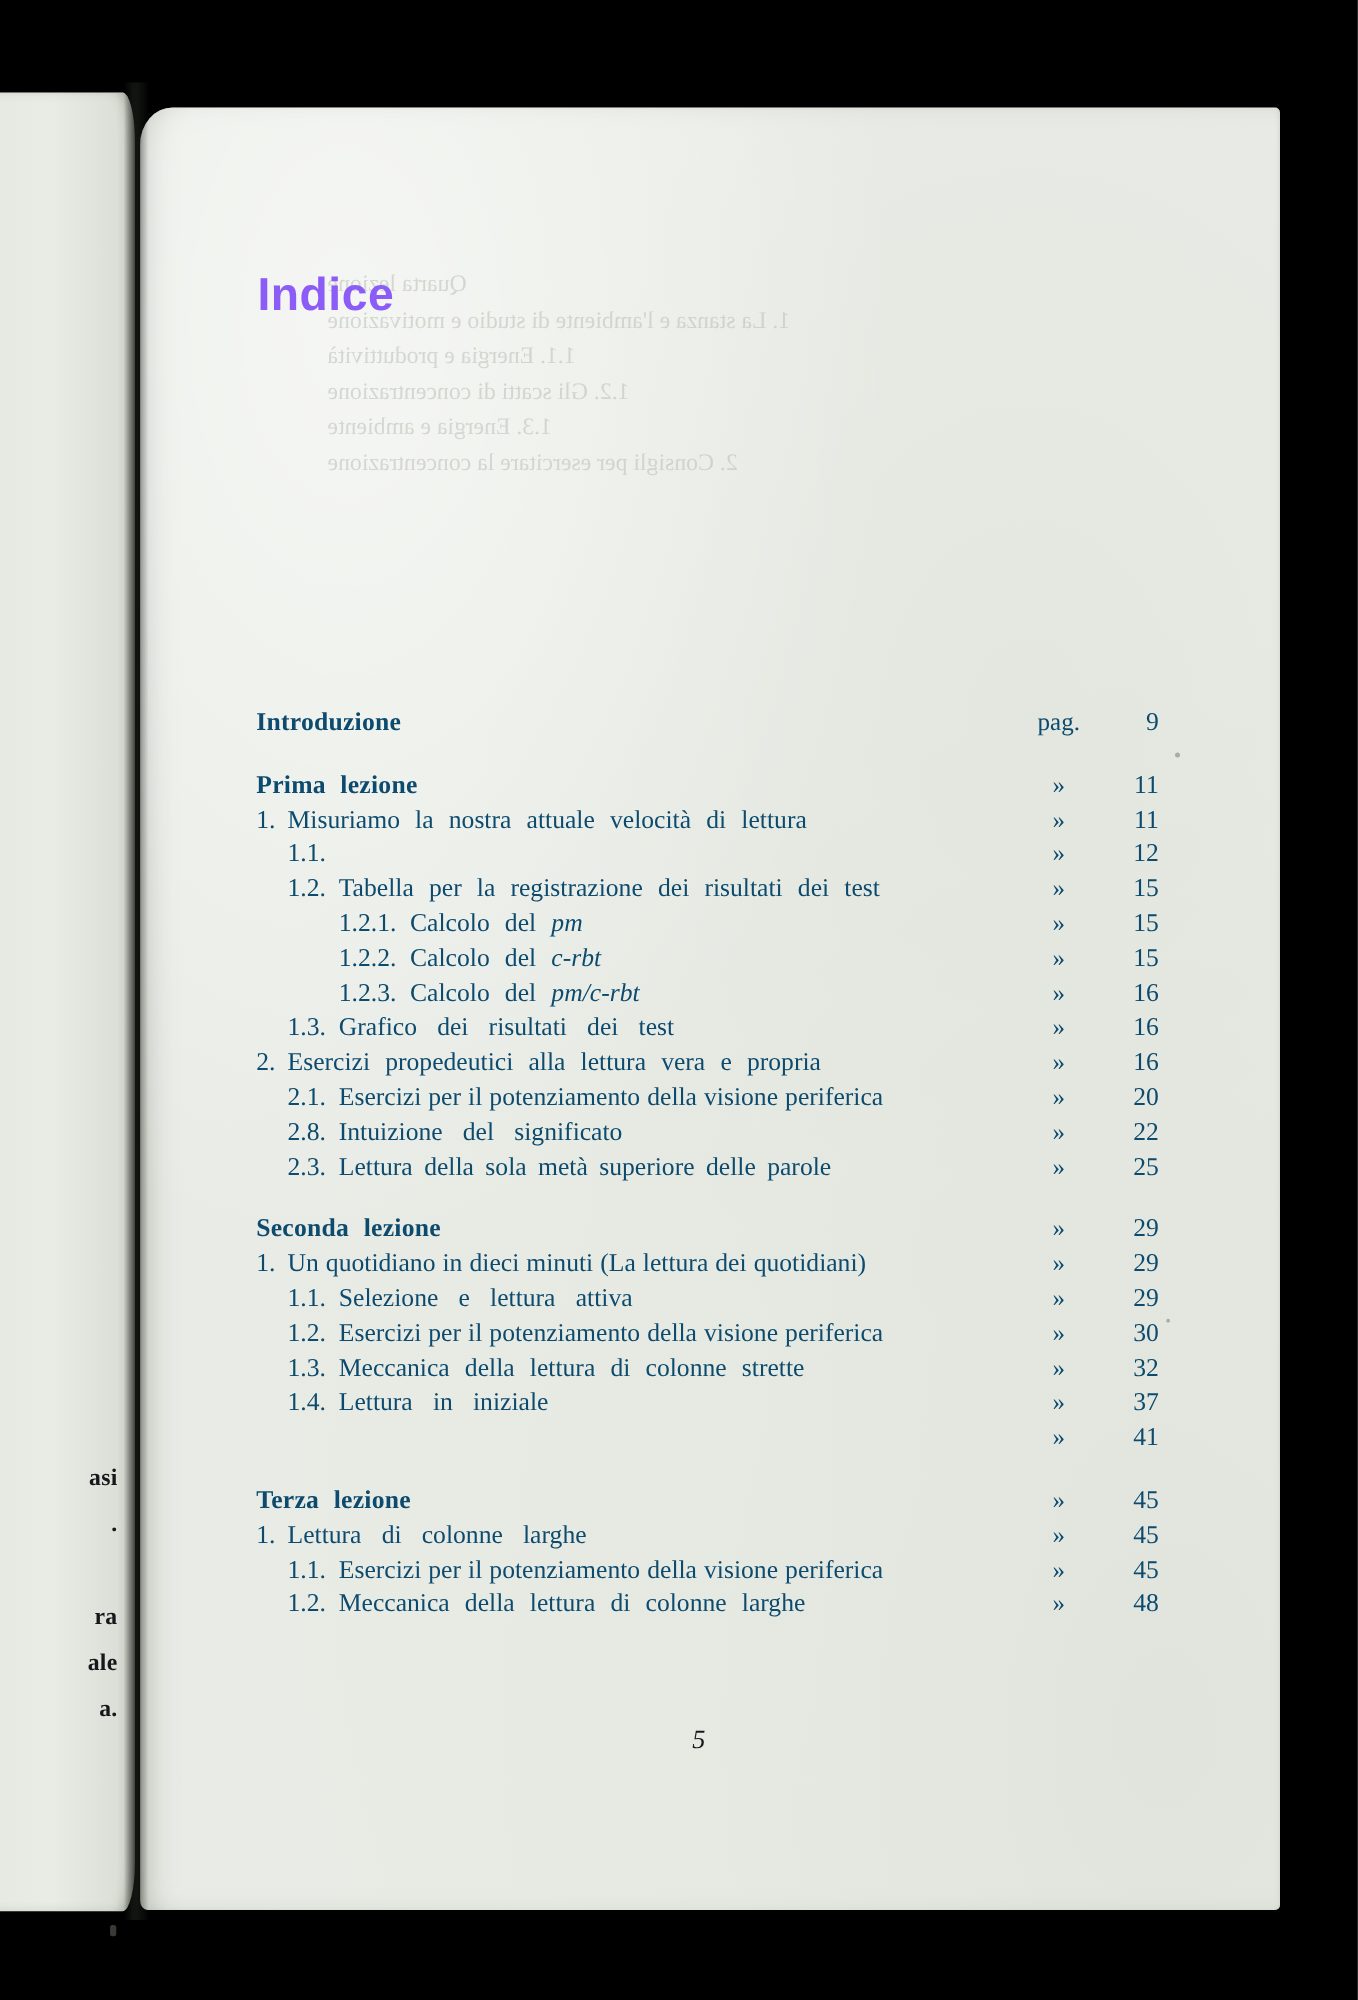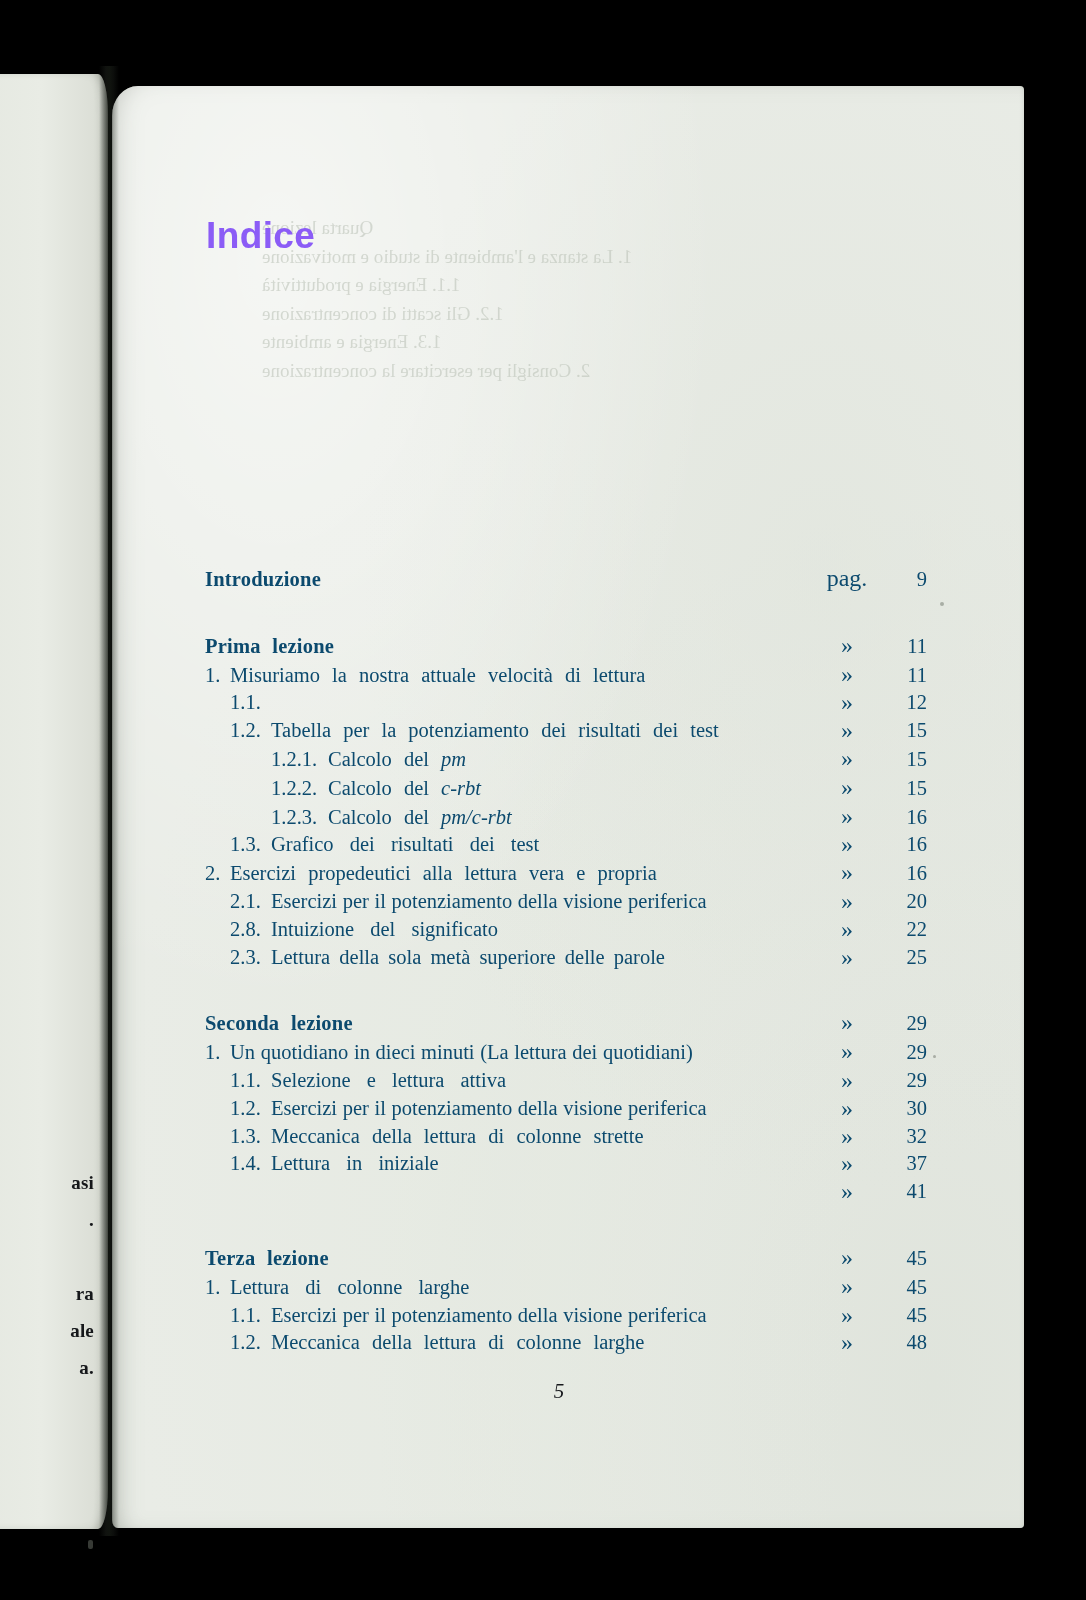--- a/index.html
+++ b/index.html
@@ -137,21 +137,21 @@
     width: 722px;
   }
 
   .toc-row {
     display: flex;
     align-items: baseline;
     font-size: 20.5px;
     line-height: 27.8px;
     color: #0c4a6e;
   }
-  .toc-row.gap { margin-top: 38px; }
+  .toc-row.gap { margin-top: 22px; }
 
   .r-label {
     flex: 0 0 auto;
     display: flex;
     align-items: baseline;
   }
   .r-num {
     flex: 0 0 auto;
     white-space: pre;
   }
@@ -161,21 +161,21 @@
   }
 
   
   .lvl1 .r-text { word-spacing: 0px; }
 
   .spacer { flex: 1 1 auto; }
 
   .r-mark {
     flex: 0 0 44px;
     text-align: center;
-    font-size: 24px;
+    font-size: 20px;
   }
   .r-page {
     flex: 0 0 58px;
     text-align: right;
     font-size: 20.5px;
   }
 
   .bold { font-weight: bold; letter-spacing: .2px; }
   .ital { font-style: italic; }
   .lvl1   .r-num { width: 25px; }
@@ -274,21 +274,21 @@
             <span class="r-label">
               <span class="r-num">1.1.</span>
             </span>
             <span class="spacer"></span>
             <span class="r-mark">»</span>
             <span class="r-page">12</span>
           </div>
           <div class="toc-row lvl2 ws2">
             <span class="r-label">
               <span class="r-num">1.2.</span>
-              <span class="r-text">Tabella per la potenziamento dei risultati dei test</span>
+              <span class="r-text">Tabella per la registrazione dei risultati dei test</span>
             </span>
             <span class="spacer"></span>
             <span class="r-mark">»</span>
             <span class="r-page">15</span>
           </div>
           <div class="toc-row lvl3 ws2">
             <span class="r-label">
               <span class="r-num">1.2.1.</span>
               <span class="r-text">Calcolo del </span>
               <span class="r-text ital">pm</span>

